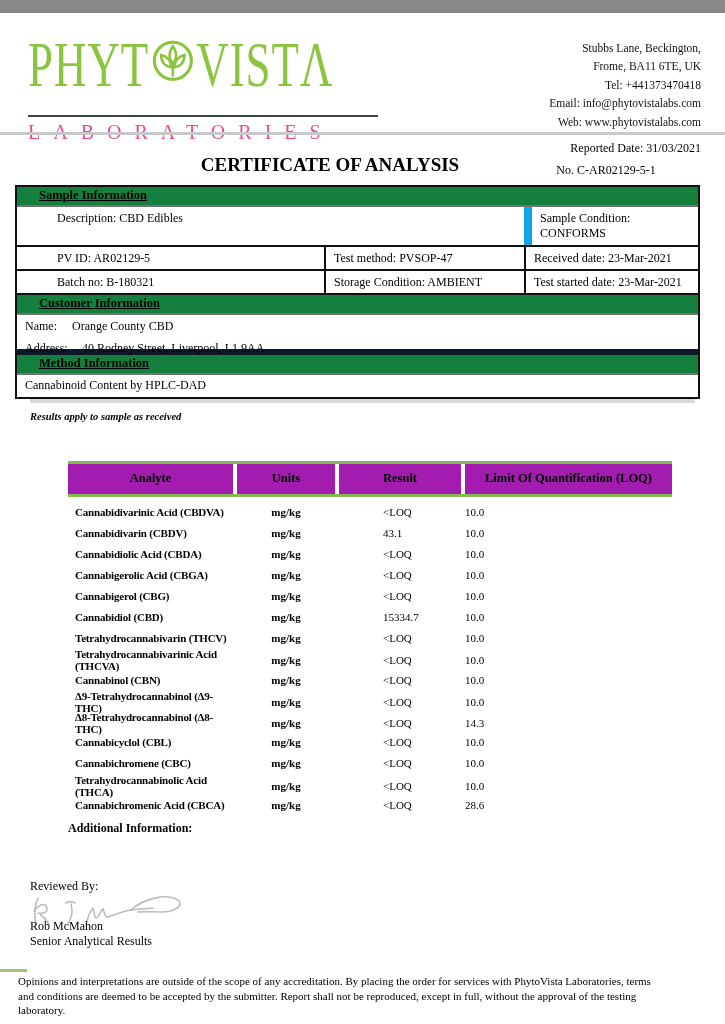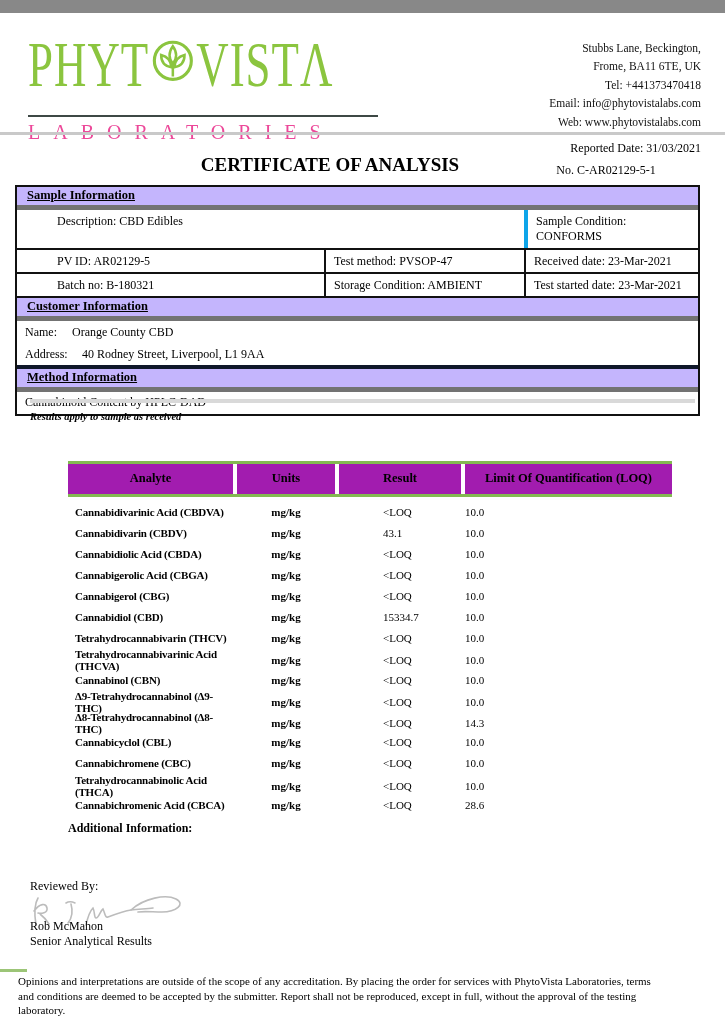--- a/index.html
+++ b/index.html
@@ -30,30 +30,30 @@
   
   .report-block { position:absolute; right:24px; top:128px; width:190px; font-size:12px; }
   .report-line1 { text-align:right; }
   .report-line2 { text-align:center; margin-top:7px; }
   .doc-title {
     position:absolute; left:330px; top:141px; transform:translateX(-50%);
     font-size:19px; font-weight:bold; white-space:nowrap;
   }
   
   .info-table { position:absolute; left:15px; top:172px; width:685px; border:2px solid #111; font-size:12px; }
-  .sec-bar { background:#c4b5fd; border-bottom:5px solid #737373; padding:1px 6px 2px 10px; font-weight:bold; font-size:12.5px; }
+  .sec-bar { background:#15803d; border-bottom:2px solid #737373; padding:1px 6px 2px 22px; font-weight:bold; font-size:12.5px; }
   .sec-bar span { text-decoration:underline; }
   .irow { border-bottom:2px solid #111; display:grid;padding-left:32px; }
   .desc-row { grid-template-columns:475px 1fr; height:40px; }
   .desc-row > div:first-child { padding:4px 8px; }
-  .desc-row > div:last-child { border-left:4px solid #0ea5e9; display:flex; align-items:center; padding:0 8px; }
+  .desc-row > div:last-child { border-left:8px solid #0ea5e9; display:flex; align-items:center; padding:0 8px; }
   .trio { grid-template-columns:275px 200px 1fr; height:24px; }
   .trio > div { display:flex; align-items:center; padding:0 8px; }
   .trio > div + div { border-left:2px solid #111; }
-  .cust-row { display:block; border-bottom:4px solid #0f172a; padding:4px 8px 6px 8px; height:48px; }
+  .cust-row { display:block; border-bottom:6px solid #0f172a; padding:4px 8px 6px 8px; height:40px; }
   .cust-line1 { margin-bottom:7px; }
   .cust-row .lbl { display:inline-block; }
   .cust-row .lbl-name { width:44px; }
   .cust-row .lbl-addr { width:54px; }
   .method-row { padding:3px 8px 4px 8px; }
   
   .divider { position:absolute; left:30px; top:386px; width:665px; height:4px; background:#d9d9d9; }
   .results-note { position:absolute; left:30px; top:398px; font-size:10.5px; font-weight:bold; font-style:italic; }
   .results-table { position:absolute; left:68px; top:448px; width:604px; }
   .rt-head {

